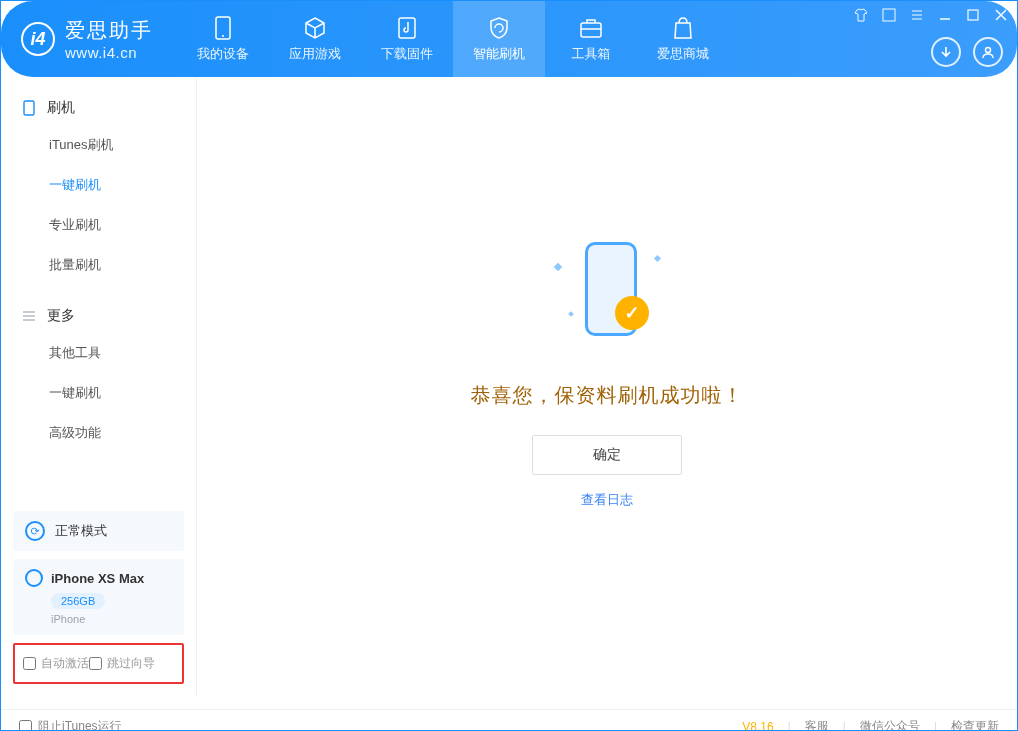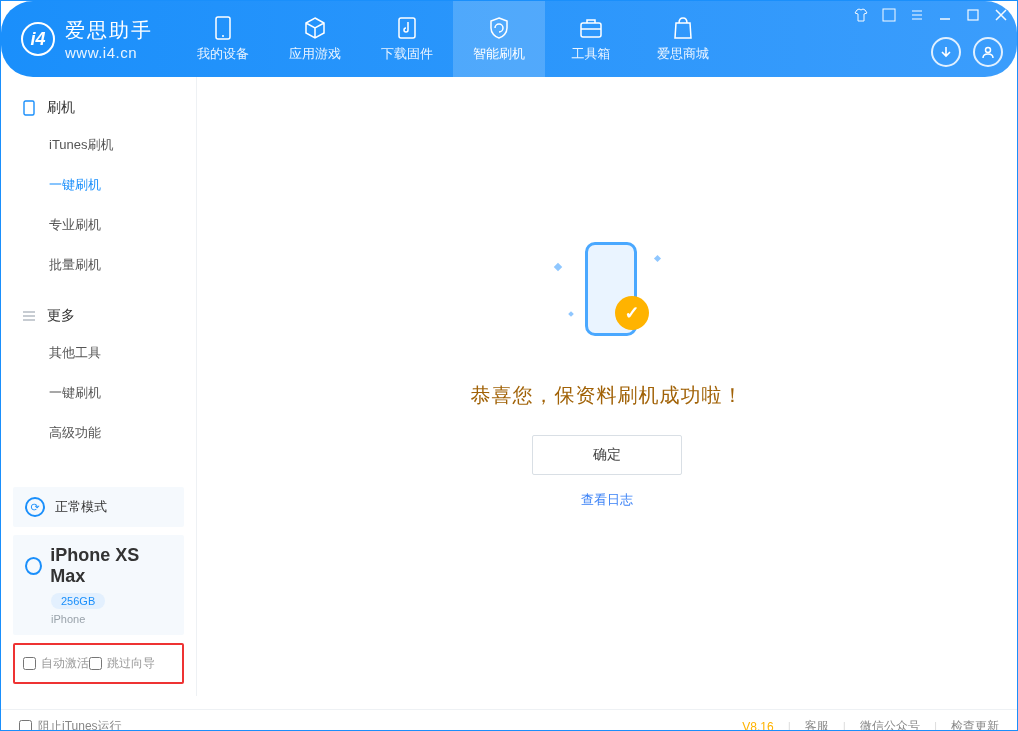--- a/index.html
+++ b/index.html
@@ -30,21 +30,21 @@
 .side-heading .hico { width: 16px; height: 16px; margin-right: 10px; display: flex; align-items: center; justify-content: center; }
 .side-items { padding-left: 48px; }
 .side-item { padding: 11px 0; font-size: 13px; color: #555; cursor: pointer; }
 .side-item.active { color: #1a8ffb; }
 
 .side-bottom { margin-top: auto; }
 .panel { margin: 8px 12px; background: #f5f9fd; border-radius: 2px; padding: 10px 12px; display: flex; align-items: center; gap: 10px; }
 .panel .pico { width: 20px; height: 20px; border-radius: 50%; border: 2px solid #1a8ffb; display: flex; align-items: center; justify-content: center; color: #1a8ffb; font-size: 11px; }
 .panel .ptext { font-size: 13px; color: #333; }
 .device-panel { margin: 0 12px 8px; background: #f5f9fd; border-radius: 2px; padding: 10px 12px; }
-.device-panel .dname { font-size: 18px; font-weight: 600; color: #333; display: flex; align-items: center; gap: 8px; }
+.device-panel .dname { font-size: 13px; font-weight: 600; color: #333; display: flex; align-items: center; gap: 8px; }
 .device-panel .dname .dico { width: 18px; height: 18px; border: 2px solid #1a8ffb; border-radius: 50%; }
 .device-panel .badge { display: inline-block; margin-top: 6px; font-size: 11px; color: #1a8ffb; background: #e3f0fe; border-radius: 10px; padding: 2px 10px; margin-left: 26px; }
 .device-panel .dsub { font-size: 11px; color: #9aa3ab; margin-left: 26px; margin-top: 4px; }
 
 .opt-box { margin: 6px 12px 12px; border: 2px solid #e33; border-radius: 2px; padding: 10px 8px; display: flex; gap: 0; }
 .opt-box label { display: flex; align-items: center; gap: 5px; font-size: 12px; color: #999; cursor: pointer; }
 .opt-box input { width: 13px; height: 13px; }
 
 .main { flex: 1; display: flex; flex-direction: column; align-items: center; justify-content: center; }
 .phone-ill { position: relative; width: 120px; height: 120px; margin-top: -30px; }

